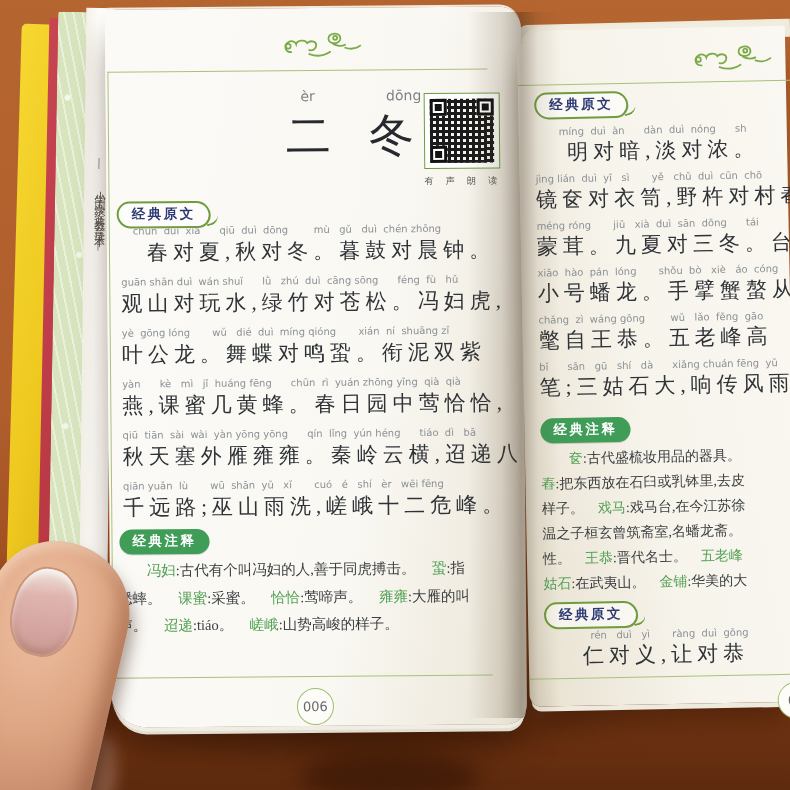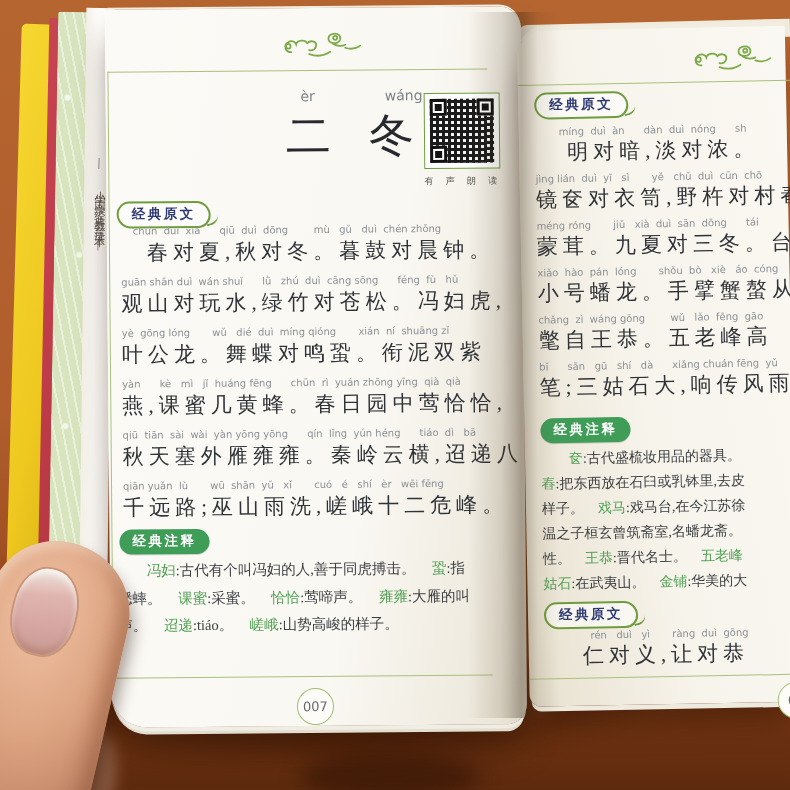--- a/index.html
+++ b/index.html
@@ -136,21 +136,21 @@
       <circle cx="60" cy="8" r="2"></circle>
       <path d="M70 18c6 2 11 1 15-2"></path>
     </g>
   </svg>
   <div class="hline" style="left:2px;top:62px;width:380px;"></div>
   <div class="vline" style="left:2px;top:62px;height:606px;"></div>
   <div class="hline" style="left:2px;top:668px;width:380px;"></div>
 
   <div class="title-py" style="left:180px;top:80px;">
     <span>èr</span>
-    <span>wáng</span>
+    <span>dōng</span>
   </div>
   <div class="title-zh" style="left:180px;top:98px;">
     <span>二</span>
     <span>冬</span>
   </div>
 
   <div class="qr" style="left:318px;top:86px;">
     <div class="qr-i">
       <i class="qf tl"></i>
       <i class="qf tr"></i>
@@ -179,21 +179,21 @@
   <p class="lnotes" style="left:8px;top:548px;width:354px;">
     <span class="note"><span class="nterm">冯妇</span><span class="ndef">:古代有个叫冯妇的人,善于同虎搏击。</span></span>
     <span class="note"><span class="nterm">蛩</span><span class="ndef">:指蟋蟀。</span></span>
     <span class="note"><span class="nterm">课蜜</span><span class="ndef">:采蜜。</span></span>
     <span class="note"><span class="nterm">恰恰</span><span class="ndef">:莺啼声。</span></span>
     <span class="note"><span class="nterm">雍雍</span><span class="ndef">:大雁的叫声。</span></span>
     <span class="note"><span class="nterm">迢递</span><span class="ndef">:tiáo。</span></span>
     <span class="note"><span class="nterm">嵯峨</span><span class="ndef">:山势高峻的样子。</span></span>
   </p>
 
-  <div class="pnum" style="left:186px;top:680px;">007</div>
+  <div class="pnum" style="left:186px;top:680px;">006</div>
 </div>
 
 <div class="abs page page-right">
 
   <svg class="cloud" style="left:168px;top:16px;" width="88" height="32" viewBox="0 0 88 32">
     <g fill="none" stroke="#7cab4a" stroke-width="1.8" stroke-linecap="round">
       <path d="M16 22c-6 0-8-7-3-10 3-2 7-1 8 2 1-4 9-5 11-1 3-3 9-2 9 2 0 4-4 6-7 5"></path>
       <circle cx="13" cy="16" r="2.4"></circle>
       <path d="M34 24c8 3 15 2 21-2"></path>
       <path d="M57 13c-5-1-5-8 1-9 5-1 8 2 7 6-1 3-5 4-8 3 2 3 9 4 13 2"></path>

